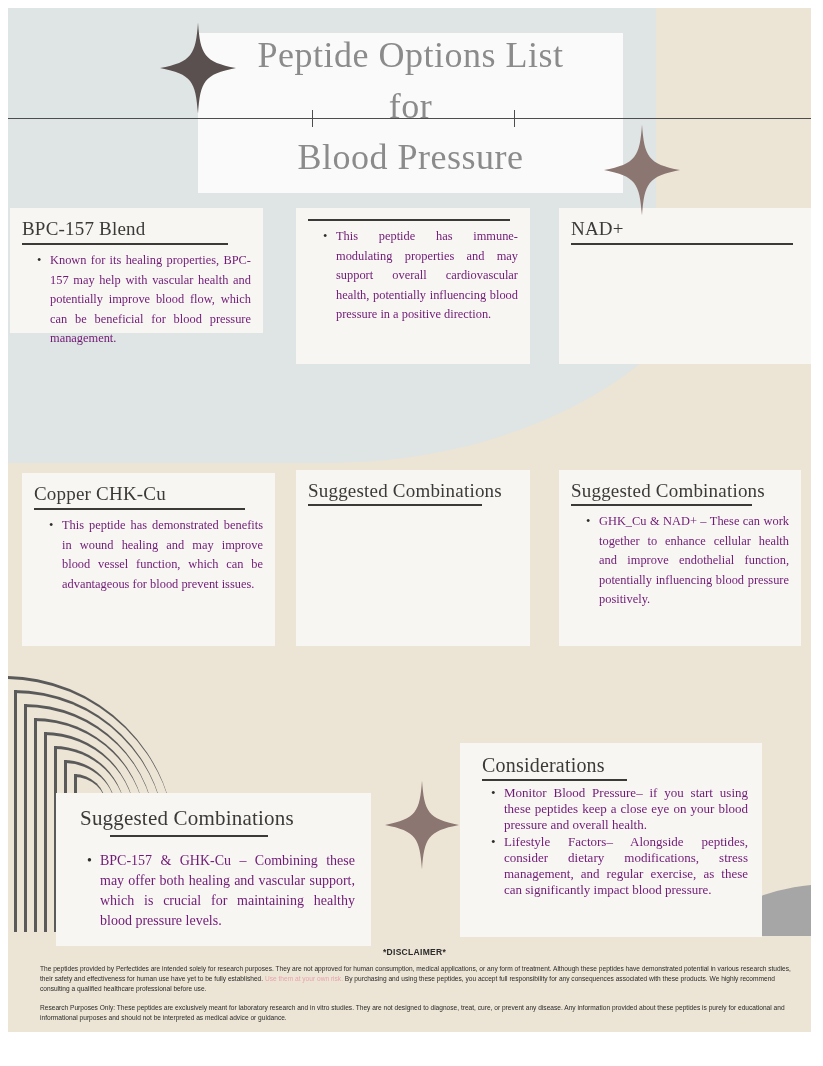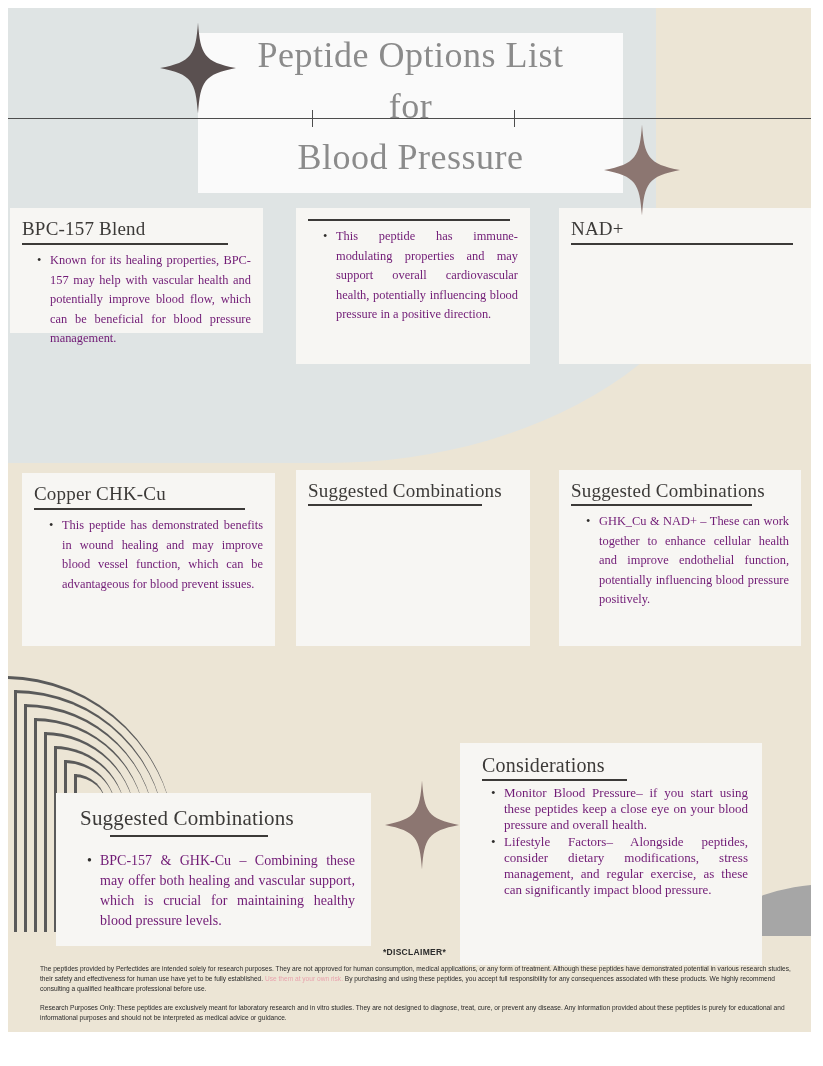--- a/index.html
+++ b/index.html
@@ -167,21 +167,21 @@
   
   .c-bpc      { left: 2px;  top: 200px; width: 253px; height: 125px; }
   .c-thymosin { left: 288px; top: 200px; width: 234px; height: 156px; }
   .c-nad      { left: 551px; top: 200px; width: 288px; height: 156px; }
 
   .c-copper   { left: 14px;  top: 465px; width: 253px; height: 173px; }
   .c-comb1    { left: 288px; top: 462px; width: 234px; height: 176px; }
   .c-comb2    { left: 551px; top: 462px; width: 242px; height: 176px; }
 
   .c-comb3    { left: 48px;  top: 785px; width: 315px; height: 153px; padding: 12px 16px; }
-  .c-consider { left: 452px; top: 735px; width: 302px; height: 222px; padding: 10px 14px 8px 14px; }
+  .c-consider { left: 452px; top: 735px; width: 302px; height: 194px; padding: 10px 14px 8px 14px; }
 
   .c-bpc .card-title, .c-thymosin .card-title, .c-nad .card-title,
   .c-copper .card-title { font-size: 19px; line-height: 24px; }
   .c-comb1 .card-title, .c-comb2 .card-title { font-size: 19px; line-height: 23px; }
   .c-comb3 .card-title { font-size: 21px; line-height: 26px; }
   .c-consider .card-title { font-size: 20px; line-height: 25px; }
 
   .c-bpc li, .c-thymosin li, .c-nad li, .c-copper li,
   .c-comb1 li, .c-comb2 li { font-size: 12.4px; line-height: 19.5px; }
   .c-comb3 li { font-size: 14px; line-height: 20px; }

